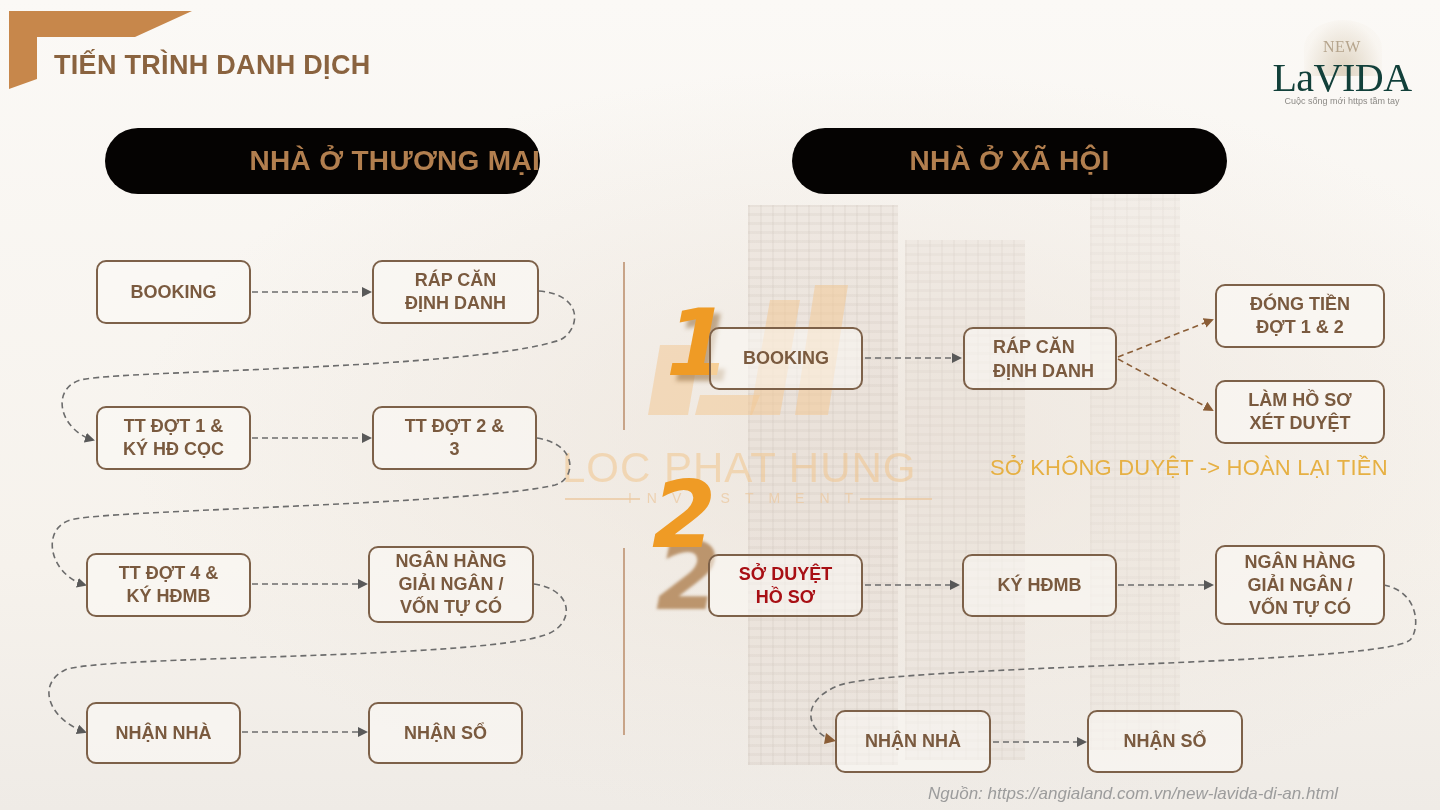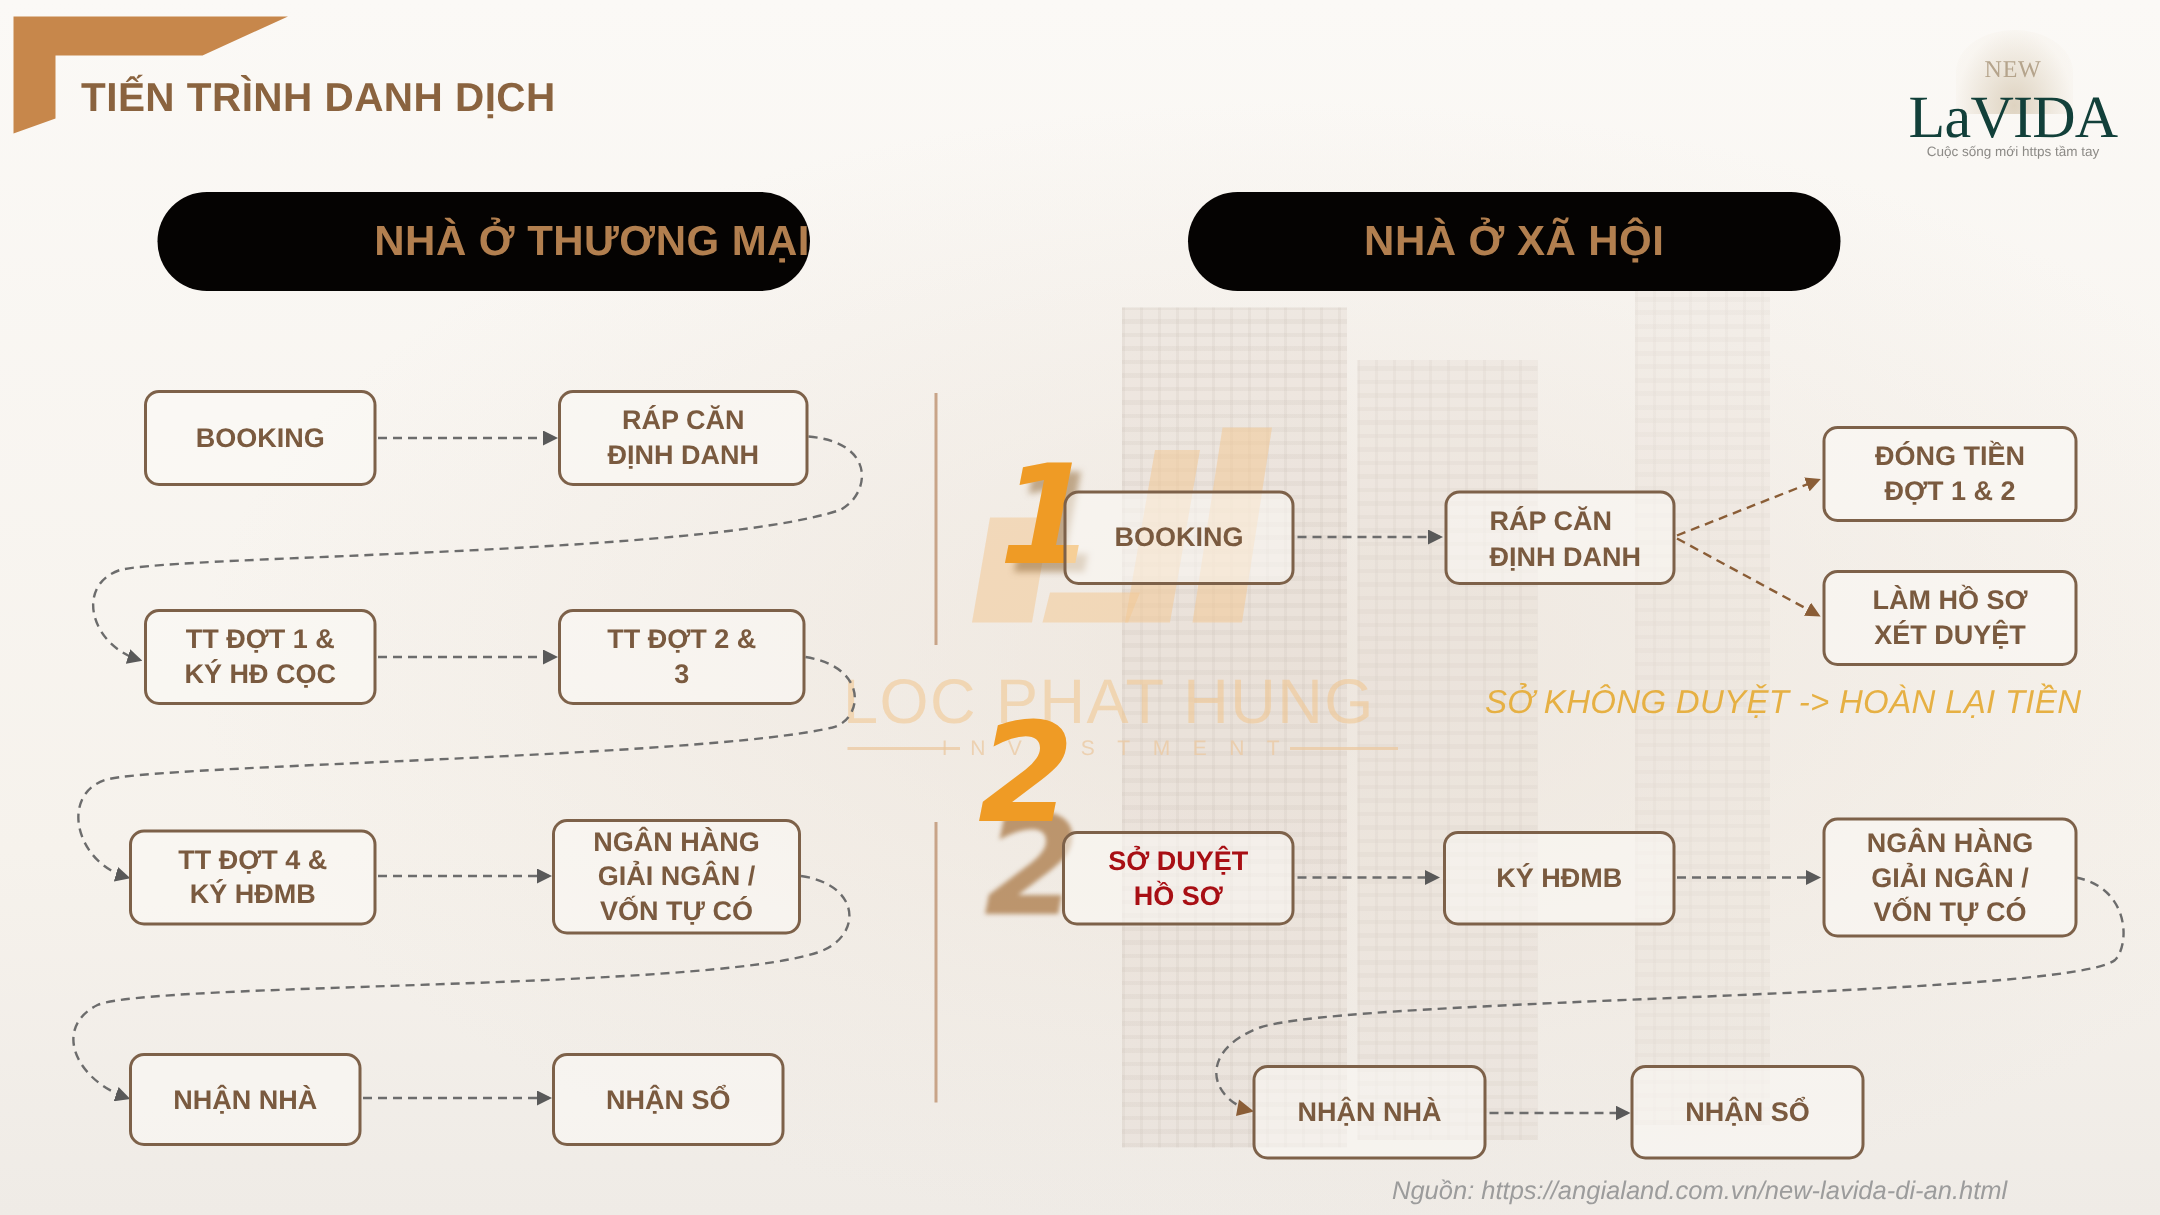--- a/index.html
+++ b/index.html
@@ -44,21 +44,21 @@
     position: absolute; border: 2px solid #7d6149; border-radius: 10px;
     display: flex; align-items: center; justify-content: center; text-align: center;
     color: #7a5a3f; font-weight: 700; font-size: 18px; line-height: 23px;
     background: rgba(252,249,246,0.55);
   }
   .box.left { justify-content: flex-start; text-align: left; padding-left: 28px; }
   .box.red { color: #a80f14; }
   .divider { position: absolute; left: 623px; width: 2px; background: #c8a488; }
   .note {
     position: absolute; left: 990px; top: 455px;
-    color: #e6b043; font-style: italic; font-size: 22px; letter-spacing: 0.2px;
+    color: #e6b043; font-size: 22px; letter-spacing: 0.2px;
   }
   .source {
     position: absolute; left: 928px; top: 784px;
     color: #9c9c9c; font-style: italic; font-size: 17px;
   }
   .watermark {
     position: absolute; left: 562px; top: 444px; width: 372px;
     color: rgba(240,196,140,0.55); font-weight: 400; font-size: 42px; letter-spacing: 1px; text-align: left;
   }
   .watermark-sub {

